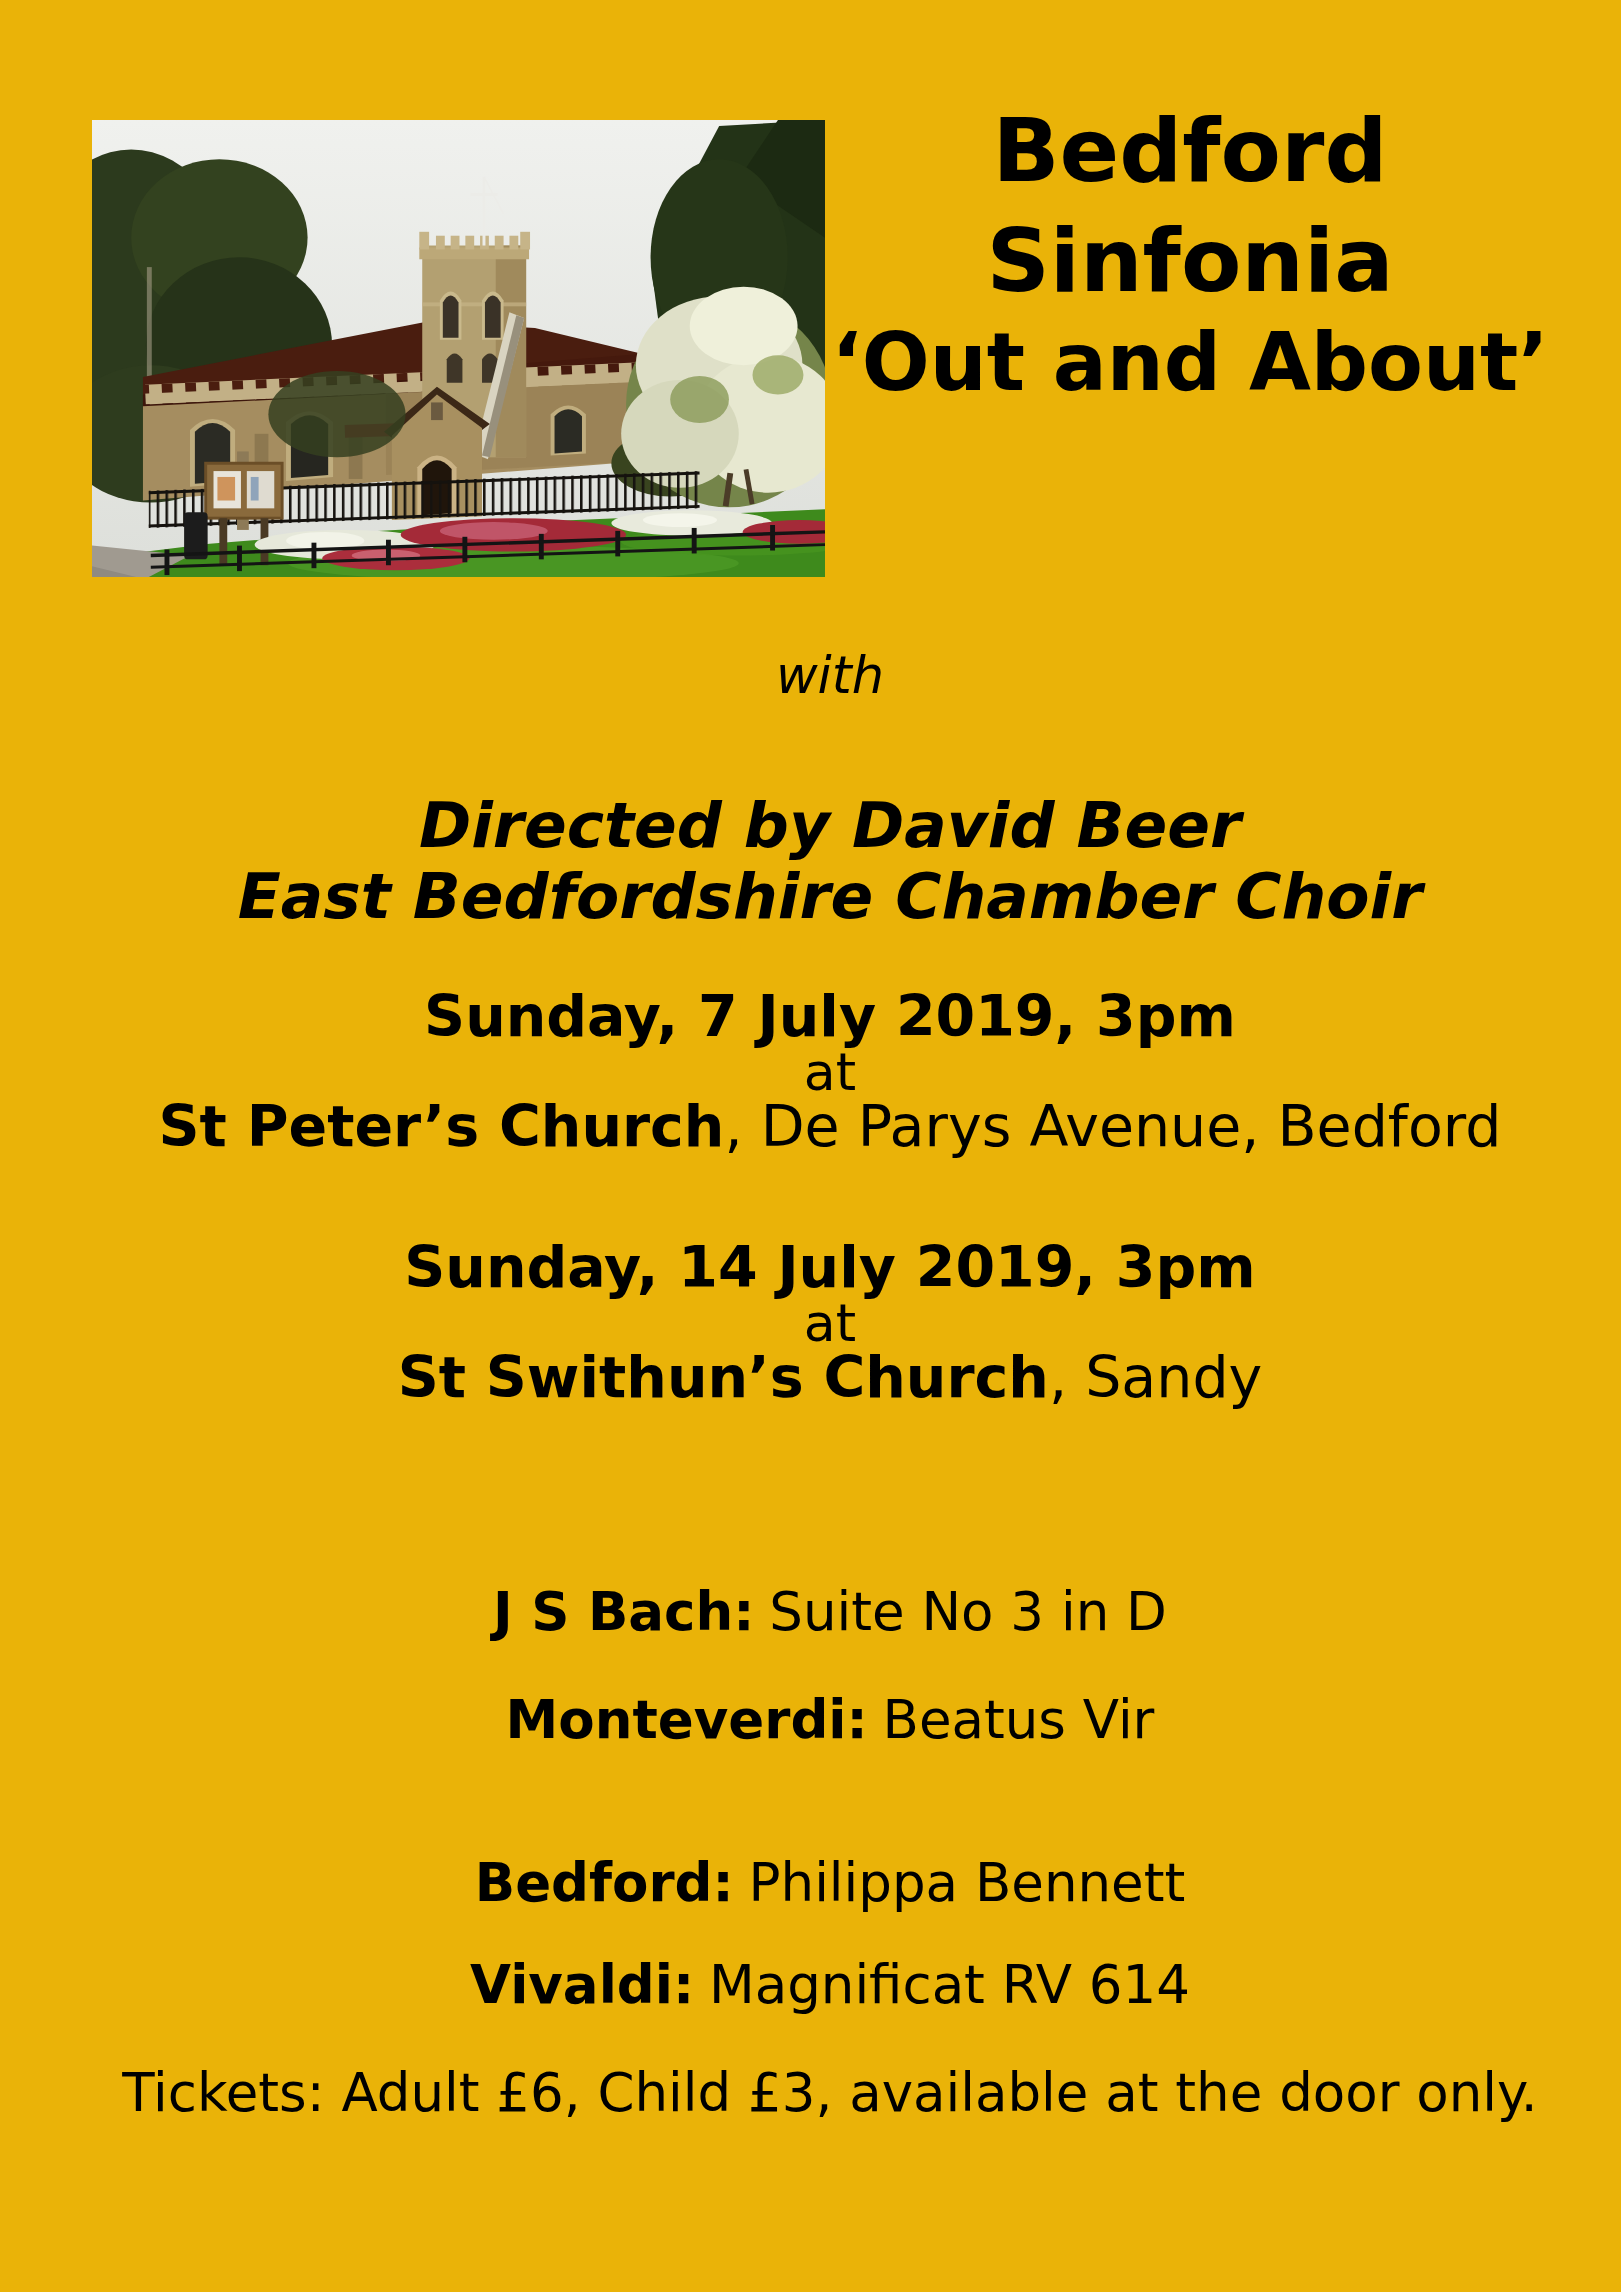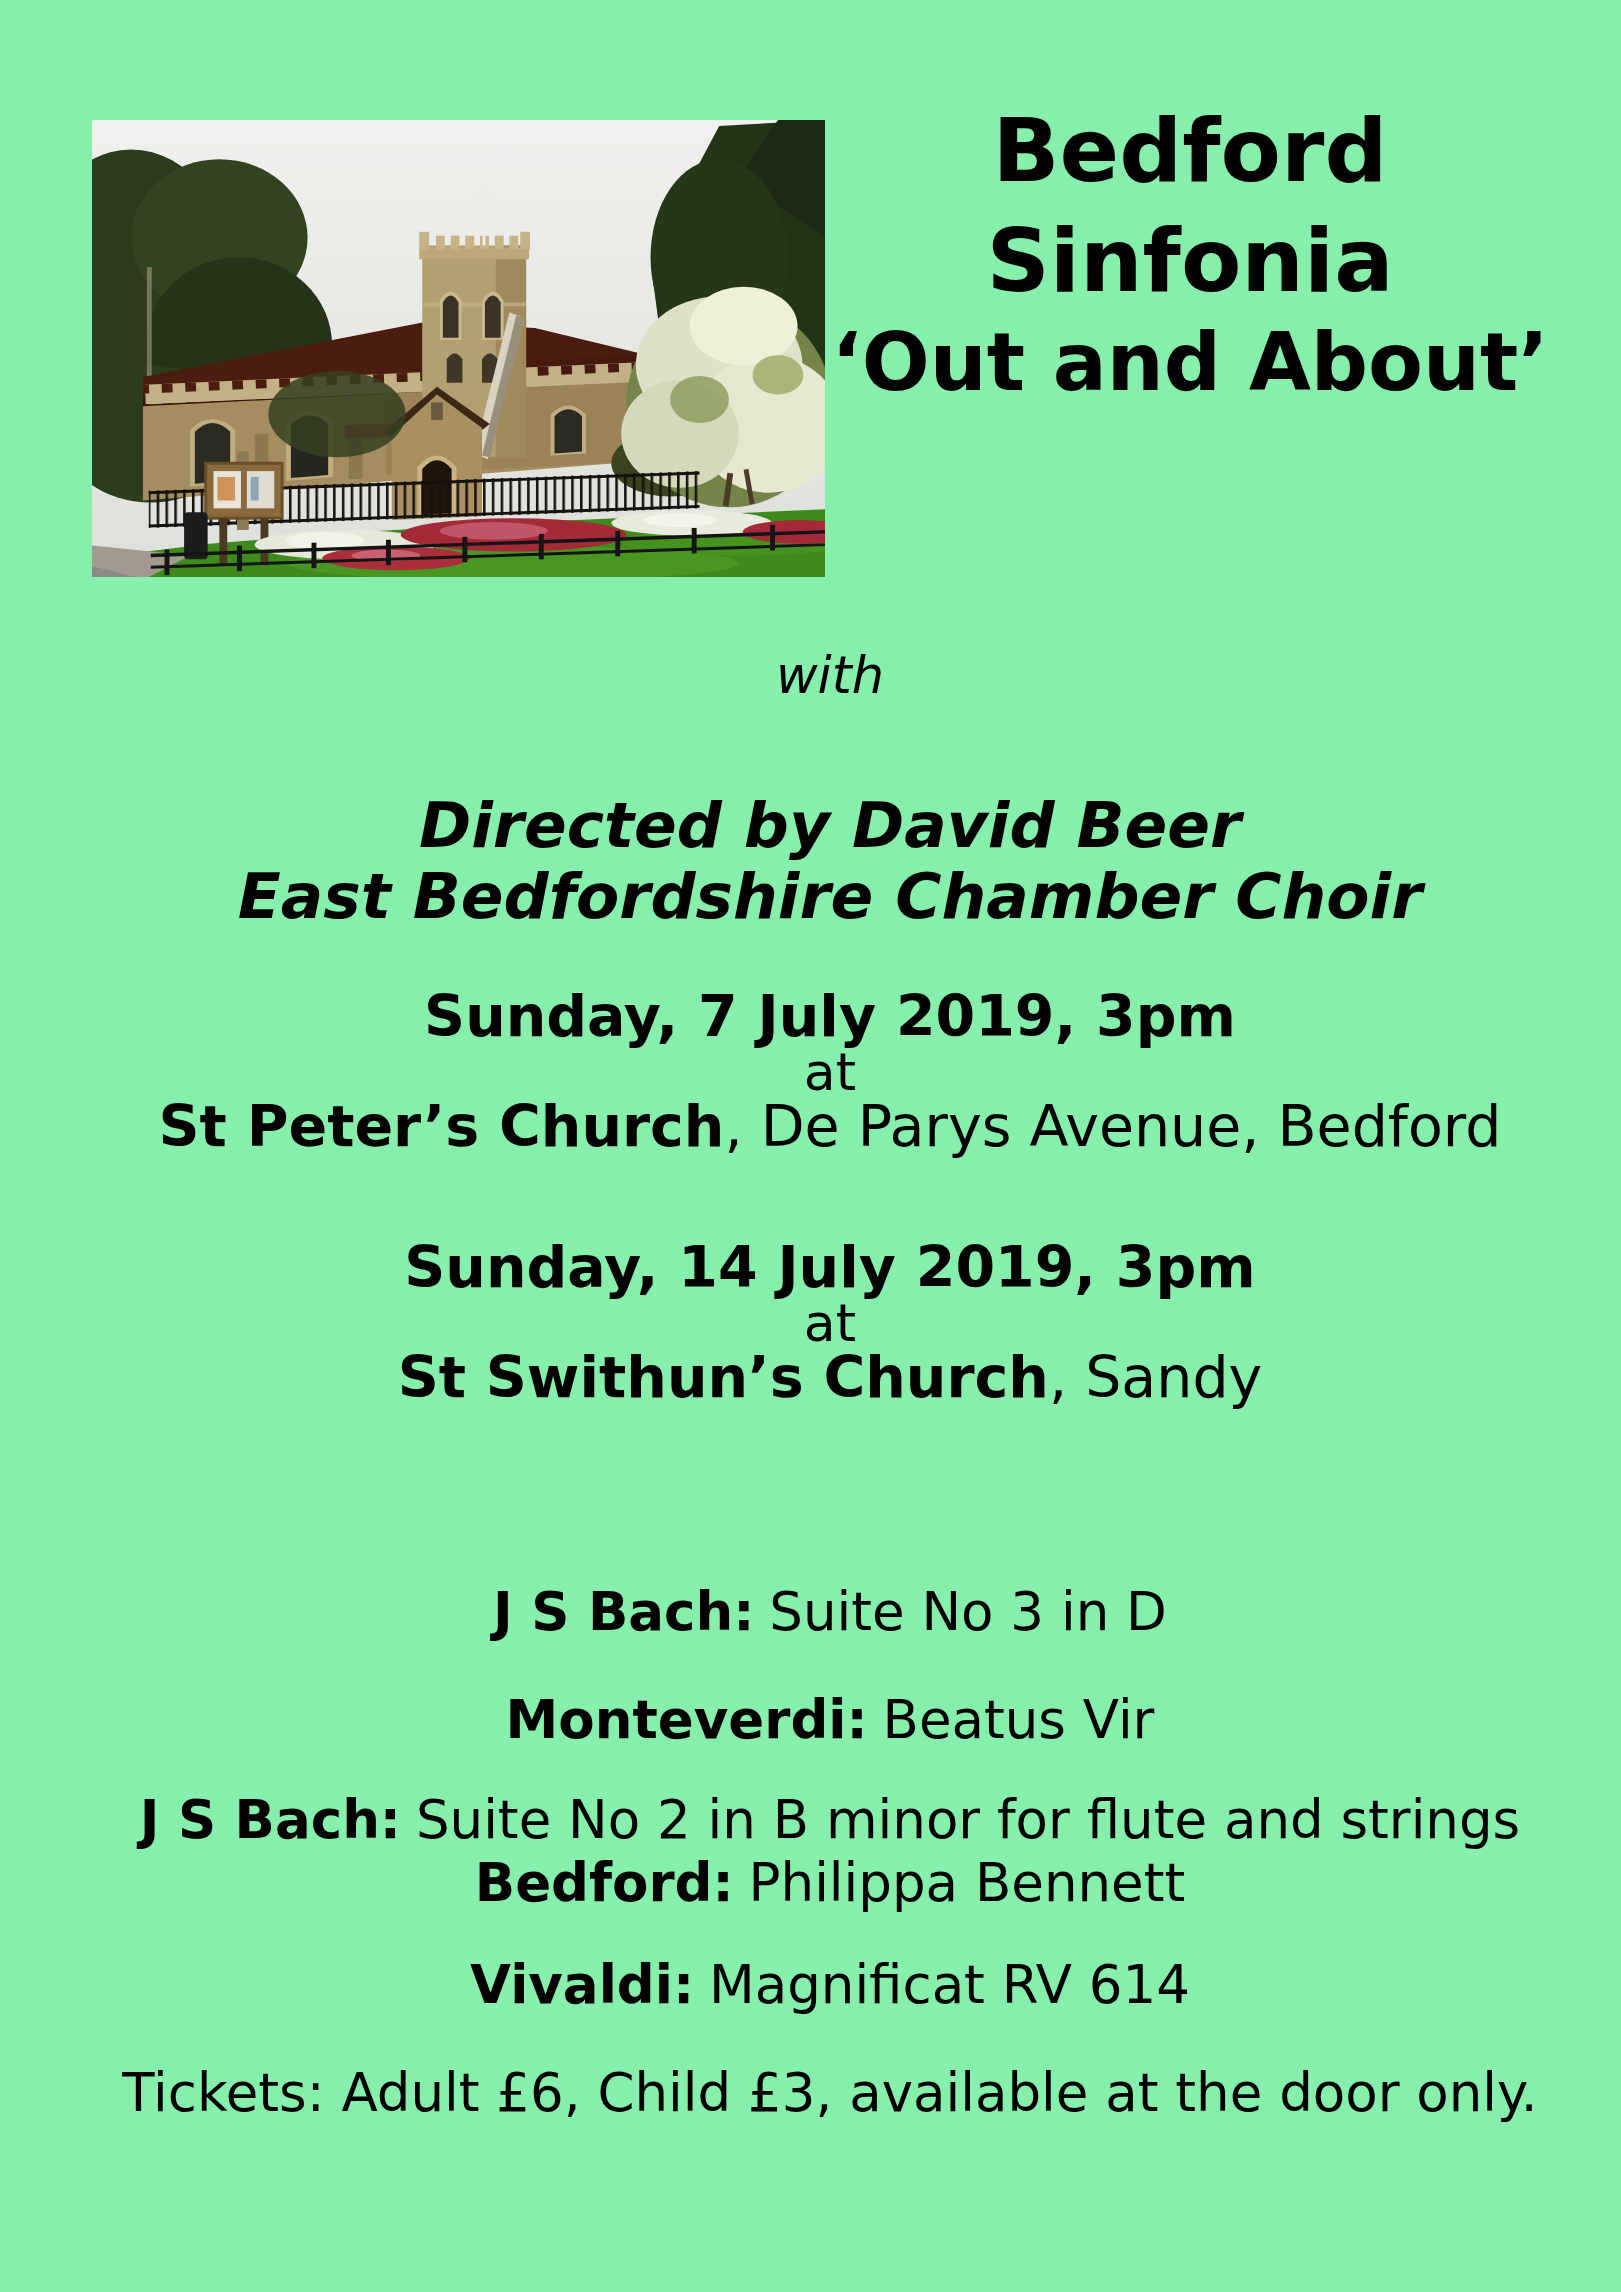--- a/index.html
+++ b/index.html
@@ -1,19 +1,19 @@
 <!DOCTYPE html>
 <html><head>
 <meta charset="utf-8">
 <style>
   html,body{margin:0;padding:0;background:#ffffff;}
   .page{
     position:relative;
     width:1621px;height:2293px;
-    background:#86efac;
+    background:#eab308;
     color:#000;
     font-family:"DejaVu Sans", sans-serif;
     overflow:hidden;
   }
   .photo{
     position:absolute;left:92px;top:120px;width:733px;height:457px;
   }
   .photo svg{display:block;width:100%;height:100%;}
   .title-block{
     position:absolute;left:828px;right:69px;top:96px;
@@ -242,23 +242,20 @@
   <div class="line venue2">
     <span class="vn">St Swithun’s Church</span><span>, Sandy</span>
   </div>
 
   <div class="line prog prog1">
     <span class="pc">J S Bach:</span><span class="pw">Suite No 3 in D</span>
   </div>
   <div class="line prog prog2">
     <span class="pc">Monteverdi:</span><span class="pw">Beatus Vir</span>
   </div>
-  <div class="line prog prog3">
-    <span class="pc">J S Bach:</span><span class="pw">Suite No 2 in B minor for flute and strings</span>
-  </div>
   <div class="line prog prog4">
     <span class="pc">Bedford:</span><span class="pw">Philippa Bennett</span>
   </div>
   <div class="line prog prog5">
     <span class="pc">Vivaldi:</span><span class="pw">Magnificat RV 614</span>
   </div>
 
   <div class="line tickets">Tickets: Adult £6, Child £3, available at the door only.</div>
 
 </div>

